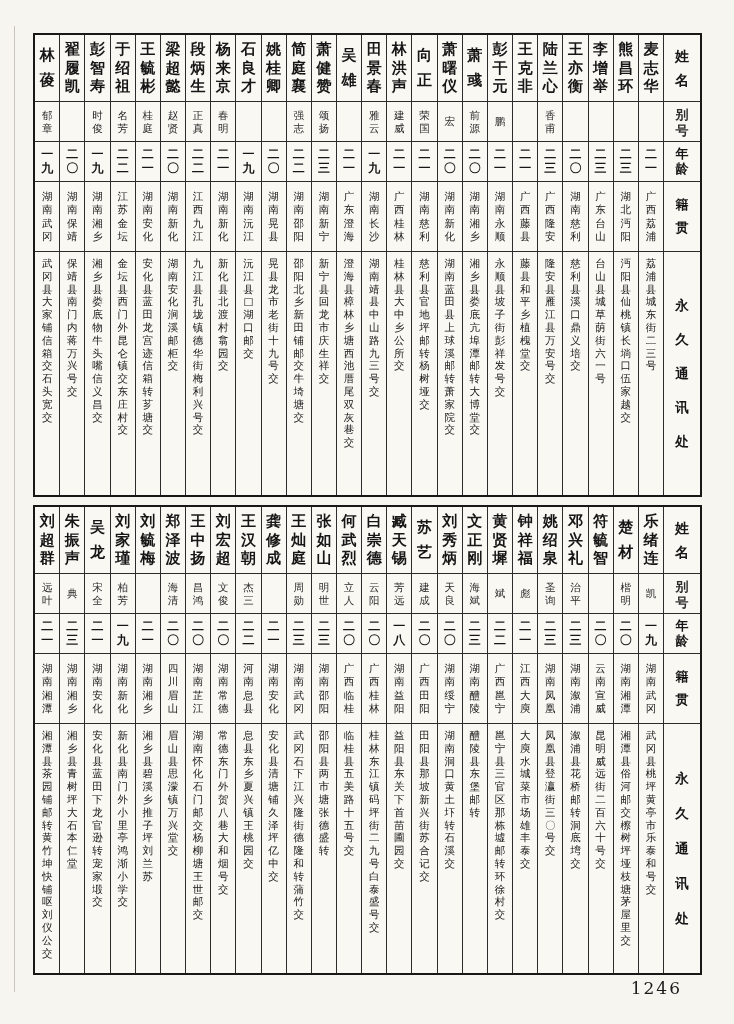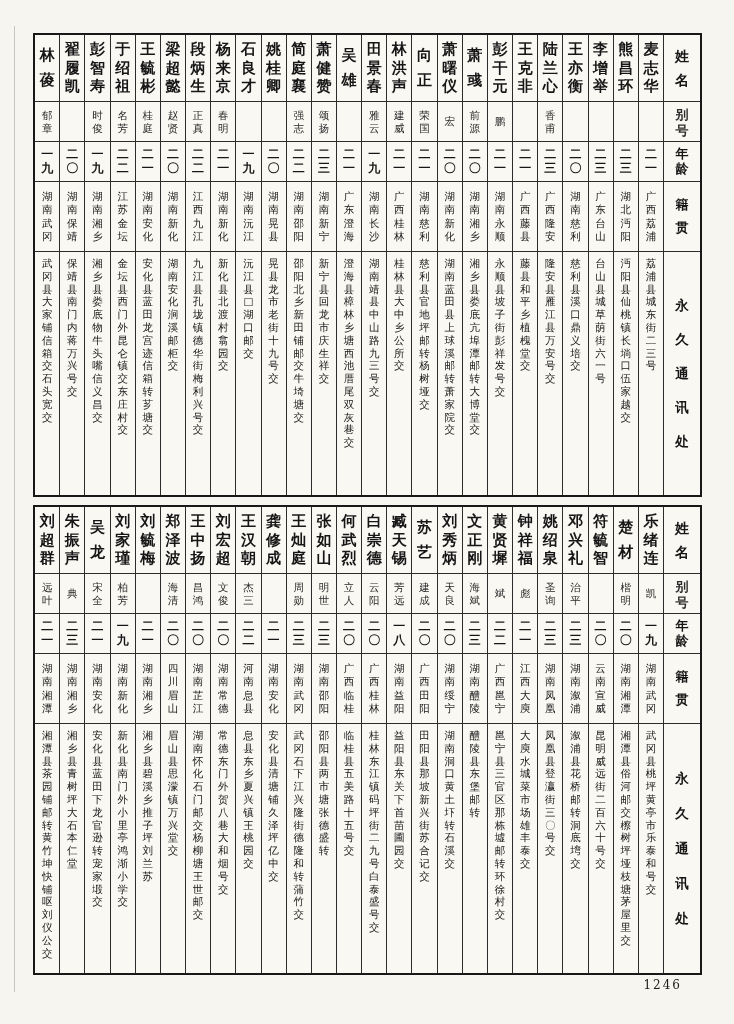--- a/index.html
+++ b/index.html
@@ -52,21 +52,21 @@
   .header-col .cell.name span{font-size:14px;}
   .header-col .cell.alias,.header-col .cell.age{justify-content:space-evenly;padding:5px 0;}
   .header-col .cell.alias span,.header-col .cell.age span{font-size:13px;}
   .header-col .cell.origin{justify-content:space-evenly;padding:8px 0;}
   .header-col .cell.origin span{font-size:13px;}
   .header-col .cell.address{justify-content:space-evenly;padding:28px 0;}
   .header-col .cell.address span{font-size:13.5px;}
   .page-number{
     position:absolute;right:52px;top:978px;
     font-family:"DejaVu Serif",serif;
-    font-size:12px;letter-spacing:2px;color:#1b1b1b;
+    font-size:17px;letter-spacing:2px;color:#1b1b1b;
   }
 </style>
 </head>
 <body>
 
 <div class="page-edge"></div>
 
 <div id="table-top" class="dir-table">
     <div class="col header-col">
       <div class="cell name">

